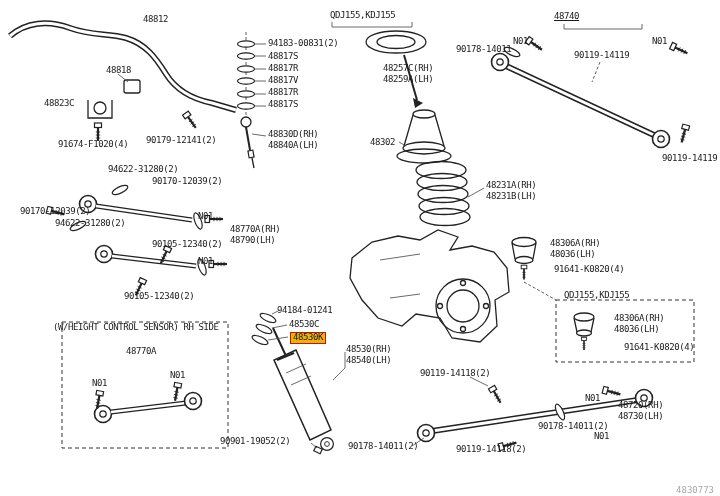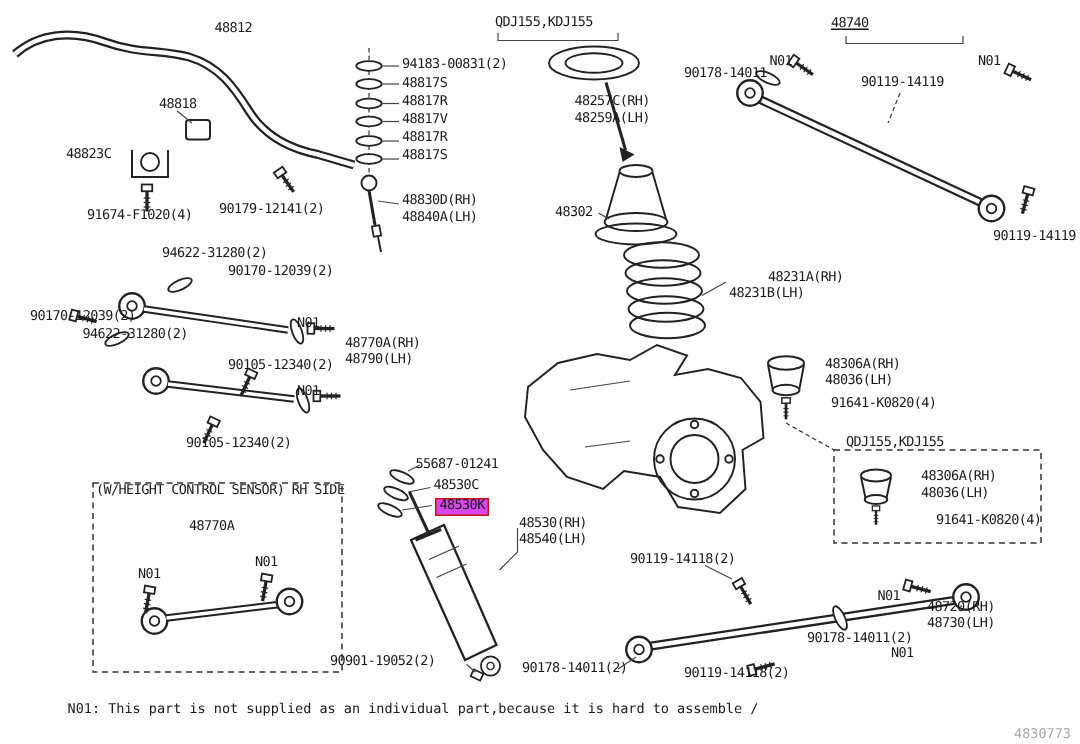--- a/index.html
+++ b/index.html
@@ -1,21 +1,21 @@
 <!DOCTYPE html>
 <html><head>
 <meta charset="utf-8">
 <style>
   html,body{margin:0;padding:0;background:#fff;}
   .stage{position:relative;width:720px;height:496px;background:#fff;overflow:hidden;
          font-family:"DejaVu Sans Mono","Liberation Mono",monospace;}
   .art{position:absolute;left:0;top:0;}
   .label{position:absolute;font:9px/1.1 "DejaVu Sans Mono","Liberation Mono",monospace;
          color:#1a1a1a;white-space:nowrap;letter-spacing:-0.4px;z-index:5;}
-  .label.highlight{border:1.6px solid #cc1111;padding:0 2px;background:#d946ef;}
+  .label.highlight{border:1.6px solid #cc1111;padding:0 2px;background:#eab308;}
   .note{position:absolute;font:9px/1.15 "DejaVu Sans Mono","Liberation Mono",monospace;
         color:#1a1a1a;white-space:nowrap;z-index:5;}
   .docnum{position:absolute;right:6px;bottom:1px;font:9px "DejaVu Sans Mono",monospace;color:#a8a8a8;z-index:5;}
   
   .ln{fill:none;stroke:#222;stroke-width:1.3;}
   .thin{fill:none;stroke:#444;stroke-width:0.8;}
   .med{fill:none;stroke:#222;stroke-width:2;}
   .dash{fill:none;stroke:#333;stroke-width:0.8;stroke-dasharray:3 2;}
   .dashbox{fill:none;stroke:#333;stroke-width:1;stroke-dasharray:4 3;}
   .t1{fill:none;stroke:#222;stroke-width:6;}
@@ -200,31 +200,31 @@
       <div class="label" style="left: 108px; top: 165px;">94622-31280(2)</div>
       <div class="label" style="left: 152px; top: 177px;">90170-12039(2)</div>
       <div class="label" style="left: 20px; top: 207px;">90170-12039(2)</div>
       <div class="label" style="left: 55px; top: 219px;">94622-31280(2)</div>
       <div class="label" style="left: 198px; top: 212px;">N01</div>
       <div class="label" style="left: 230px; top: 225px;">48770A(RH)</div>
       <div class="label" style="left: 230px; top: 236px;">48790(LH)</div>
       <div class="label" style="left: 152px; top: 240px;">90105-12340(2)</div>
       <div class="label" style="left: 198px; top: 257px;">N01</div>
       <div class="label" style="left: 124px; top: 292px;">90105-12340(2)</div>
-      <div class="label" style="left: 64px; top: 323px; text-align: center;">(W/HEIGHT CONTROL SENSOR) RH SIDE</div>
+      <div class="label" style="left: 53px; top: 323px; text-align: center;">(W/HEIGHT CONTROL SENSOR) RH SIDE</div>
       <div class="label" style="left: 126px; top: 347px;">48770A</div>
       <div class="label" style="left: 92px; top: 379px;">N01</div>
       <div class="label" style="left: 170px; top: 371px;">N01</div>
       <div class="label" style="left: 330px; top: 11px;">QDJ155,KDJ155</div>
       <div class="label" style="left: 383px; top: 64px; text-align: center;">48257C(RH)</div>
       <div class="label" style="left: 383px; top: 75px;">48259A(LH)</div>
       <div class="label" style="left: 370px; top: 138px;">48302</div>
-      <div class="label" style="left: 512px; top: 181px;">48231A(RH)</div>
+      <div class="label" style="left: 486px; top: 181px;">48231A(RH)</div>
       <div class="label" style="left: 486px; top: 192px;">48231B(LH)</div>
-      <div class="label" style="left: 277px; top: 306px;">55687-01241</div>
+      <div class="label" style="left: 277px; top: 306px;">94184-01241</div>
       <div class="label" style="left: 289px; top: 320px;">48530C</div>
       <div class="label highlight" style="left: 290px; top: 332px; border-color: rgb(204, 17, 17);">48530K</div>
       <div class="label" style="left: 346px; top: 345px;">48530(RH)</div>
       <div class="label" style="left: 346px; top: 356px;">48540(LH)</div>
       <div class="label" style="left: 420px; top: 369px;">90119-14118(2)</div>
       <div class="label" style="left: 220px; top: 437px;">90901-19052(2)</div>
       <div class="label" style="left: 348px; top: 442px;">90178-14011(2)</div>
       <div class="label" style="left: 456px; top: 445px;">90119-14118(2)</div>
       <div class="label" style="left: 554px; top: 12px; text-decoration: underline;">48740</div>
       <div class="label" style="left: 456px; top: 45px;">90178-14011</div>
@@ -239,15 +239,14 @@
       <div class="label" style="left: 614px; top: 314px;">48306A(RH)</div>
       <div class="label" style="left: 614px; top: 325px;">48036(LH)</div>
       <div class="label" style="left: 624px; top: 343px;">91641-K0820(4)</div>
       <div class="label" style="left: 585px; top: 394px;">N01</div>
       <div class="label" style="left: 618px; top: 401px;">48720(RH)</div>
       <div class="label" style="left: 618px; top: 412px;">48730(LH)</div>
       <div class="label" style="left: 538px; top: 422px;">90178-14011(2)</div>
       <div class="label" style="left: 594px; top: 432px;">N01</div>
     </div>
 
-  <div class="note" style="left:45px;top:468px">N01: This part is not supplied as an individual part,because it is hard to assemble /</div>
   <div class="docnum">4830773</div>
 </div>
 
 </body></html>

